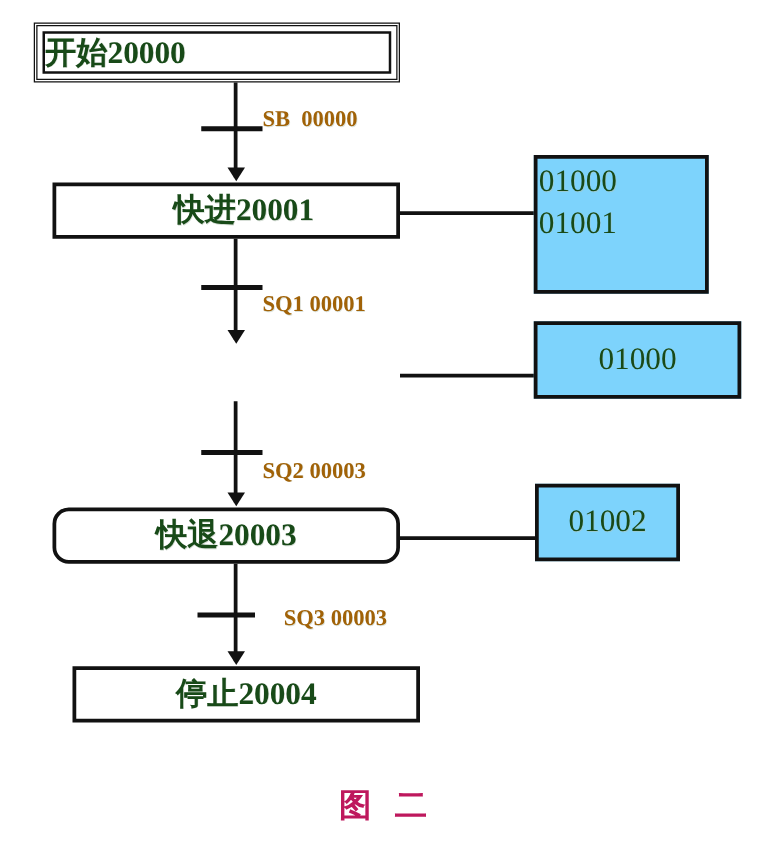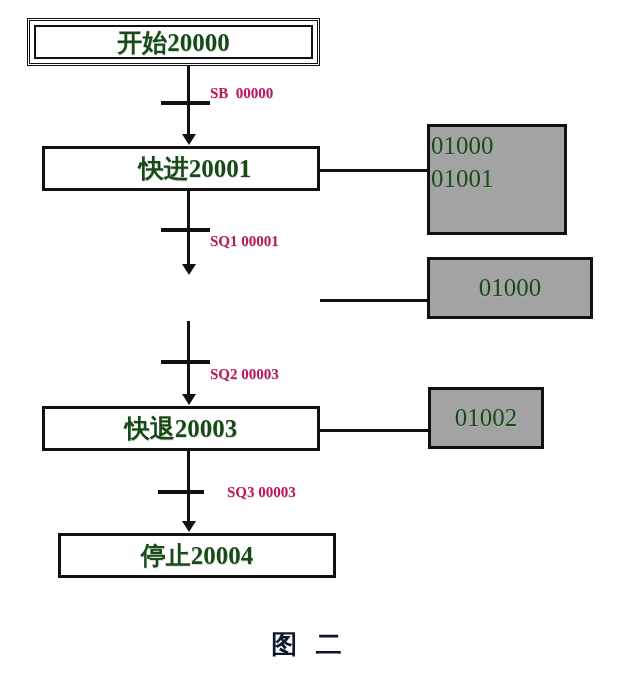--- a/index.html
+++ b/index.html
@@ -38,38 +38,37 @@
     border-width: 3px;
     padding: 4px;
   }
   .step-box.initial > .inner-frame {
     box-sizing: border-box;
     width: 100%;
     height: 100%;
     border: 2px solid #111111;
     display: flex;
     align-items: center;
-    justify-content: center;
   }
 
   .step-label {
     color: #184a18;
     font-size: 25px;
     line-height: 1;
     font-weight: 700;
     letter-spacing: 0px;
     white-space: nowrap;
     text-shadow: 0.5px 0.5px 0 rgba(180,195,180,0.55);
   }
 
   
   .action-box {
     position: absolute;
     box-sizing: border-box;
-    background: #a3a3a3;
+    background: #7dd3fc;
     border: 3px solid #111111;
     display: flex;
     flex-direction: column;
     justify-content: flex-start;
   }
   .action-box.centered {
     align-items: center;
     justify-content: center;
   }
   .action-box.left {
@@ -106,37 +105,37 @@
     position: absolute;
     width: 0;
     height: 0;
     border-left: 7px solid transparent;
     border-right: 7px solid transparent;
     border-top: 11px solid #111111;
   }
 
   .transition-label {
     position: absolute;
-    color: #be185d;
-    font-size: 15px;
+    color: #a16207;
+    font-size: 18px;
     font-weight: 700;
     line-height: 1;
     white-space: pre;
     font-family: "Liberation Serif", "DejaVu Serif", serif;
     text-shadow: 0.5px 0.5px 0 rgba(185,200,185,0.5);
   }
 
   
   #caption {
     position: absolute;
     left: 0;
     top: 627px;
     width: 619px;
     text-align: center;
-    color: #0f172a;
+    color: #be185d;
     font-size: 26px;
     font-weight: 700;
     letter-spacing: 6px;
     font-family: "Liberation Serif", "DejaVu Serif", serif;
   }
 </style>
 </head>
 <body>
 
 <div id="diagram">
@@ -170,21 +169,21 @@
   <div class="hline" style="left:320px; top:299px; width:109px;"></div>
   <div class="action-box centered" style="left:427px; top:257px; width:166px; height:62px;">
     <span class="action-label">01000</span>
   </div>
 
   <div class="vline" style="left:187px; top:321px; height:81px;"></div>
   <div class="tbar" style="left:161px; top:360px; width:49px;"></div>
   <div class="arrow-head" style="left:182px; top:394px;"></div>
   <span class="transition-label" style="left:210px; top:367px;">SQ2 00003</span>
 
-  <div class="step-box" style="left:42px; top:406px; width:278px; height:45px;">
+  <div class="step-box" style="left:42px; top:406px; width:278px; height:45px;border-radius:13px;">
     <span class="step-label">快退20003</span>
   </div>
   <div class="hline" style="left:320px; top:429px; width:110px;"></div>
   <div class="action-box centered" style="left:428px; top:387px; width:116px; height:62px;">
     <span class="action-label">01002</span>
   </div>
 
   <div class="vline" style="left:187px; top:451px; height:78px;"></div>
   <div class="tbar" style="left:158px; top:490px; width:46px;"></div>
   <div class="arrow-head" style="left:182px; top:521px;"></div>

